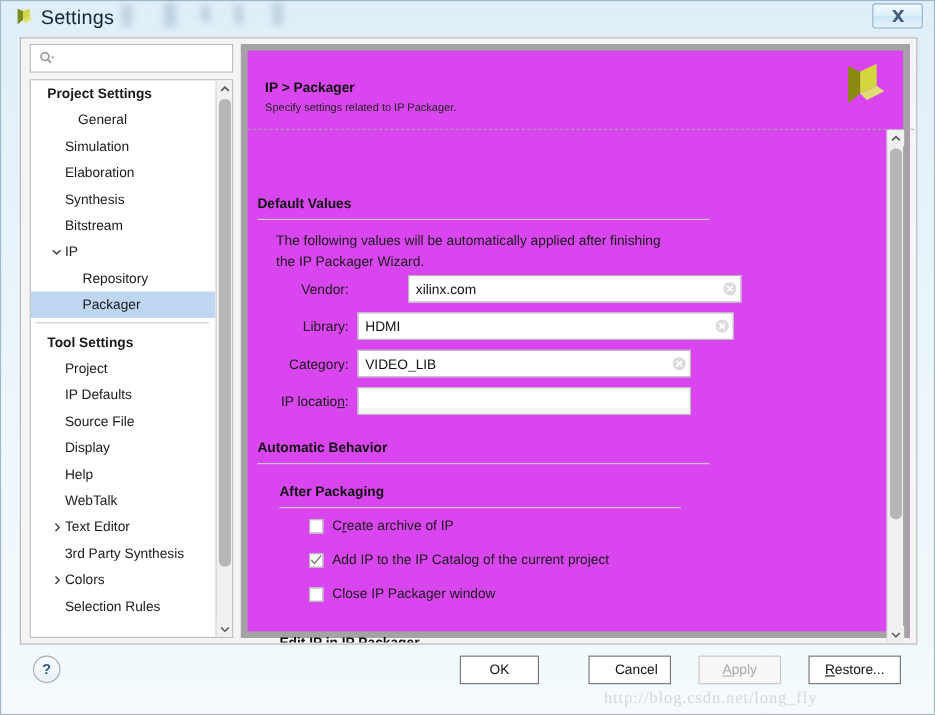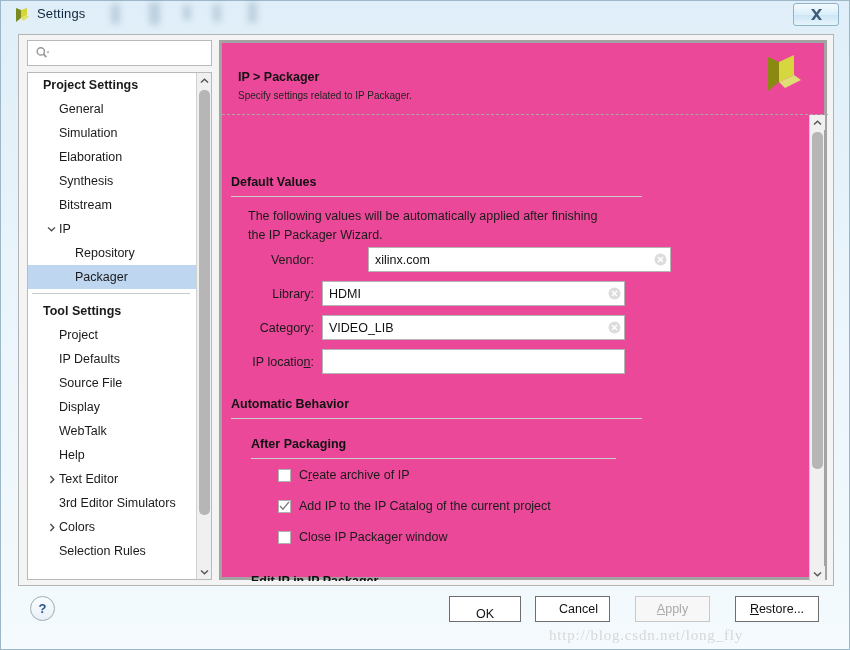--- a/index.html
+++ b/index.html
@@ -24,21 +24,21 @@
   #titlebar {
     position: absolute; left: 0; top: 0;
     width: 848px; height: 29px;
   }
   #app-icon {
     position: absolute; left: 12px; top: 5px;
     width: 18px; height: 18px;
   }
   #title-text {
     position: absolute; left: 36px; top: 5px;
-    font-size: 13px; color: #10263c;
+    font-size: 18px; color: #10263c;
     letter-spacing: .2px;
   }
   .ghost {
     position: absolute; top: 2px;
     border-radius: 3px;
     background: rgba(108,140,165,0.30);
     filter: blur(3.2px);
   }
   #ghost1 { left: 110px; top: 3px; width: 9px;  height: 20px; }
   #ghost2 { left: 148px; top: 1px; width: 11px; height: 23px; }
@@ -140,22 +140,22 @@
     position: absolute; left: 2px; width: 11px;
     background: #b6b6b6;
     border-radius: 5px;
     cursor: pointer;
   }
 
   
   #main-panel {
     position: absolute; left: 200px; top: 5px;
     width: 608px; height: 540px;
-    background: #ec4899;
-    border: 3px solid #a3a3a3;
+    background: #d946ef;
+    border: 6px solid #a3a3a3;
   }
   #panel-header {
     position: absolute; left: 0; top: 0;
     width: 606px; height: 71px;
   }
   #panel-title {
     position: absolute; left: 16px; top: 27px;
     font-size: 12.5px; font-weight: bold; color: #111;
   }
   #panel-subtitle {
@@ -311,21 +311,21 @@
         </svg>
         <input id="search-input-field" type="text" placeholder="" style="">
       </div>
 
       <div id="tree-panel">
         <div id="tree-list">
             <div class="tree-row group">
               <span class="twisty"></span>
               <span class="lbl">Project Settings</span>
             </div>
-            <div class="tree-row" style="padding-left: 16px;">
+            <div class="tree-row" style="padding-left: 16px; gap: 12px;">
               <span class="twisty"></span>
               <span class="lbl">General</span>
             </div>
             <div class="tree-row" style="padding-left: 16px;">
               <span class="twisty"></span>
               <span class="lbl">Simulation</span>
             </div>
             <div class="tree-row" style="padding-left: 16px;">
               <span class="twisty"></span>
               <span class="lbl">Elaboration</span>
@@ -370,37 +370,37 @@
             <div class="tree-row" style="padding-left: 16px;">
               <span class="twisty"></span>
               <span class="lbl">Source File</span>
             </div>
             <div class="tree-row" style="padding-left: 16px;">
               <span class="twisty"></span>
               <span class="lbl">Display</span>
             </div>
             <div class="tree-row" style="padding-left: 16px;">
               <span class="twisty"></span>
+              <span class="lbl">Help</span>
+            </div>
+            <div class="tree-row" style="padding-left: 16px;">
+              <span class="twisty"></span>
               <span class="lbl">WebTalk</span>
-            </div>
-            <div class="tree-row" style="padding-left: 16px;">
-              <span class="twisty"></span>
-              <span class="lbl">Help</span>
             </div>
             <div class="tree-row" style="padding-left: 16px;">
               <span class="twisty">
                 <svg width="6" height="9" viewBox="0 0 6 9">
                   <path d="M1.4,1 L4.8,4.5 L1.4,8" fill="none" stroke="#444" stroke-width="1.3"></path>
                 </svg>
               </span>
               <span class="lbl">Text Editor</span>
             </div>
             <div class="tree-row" style="padding-left: 16px;">
               <span class="twisty"></span>
-              <span class="lbl">3rd Editor Simulators</span>
+              <span class="lbl">3rd Party Synthesis</span>
             </div>
             <div class="tree-row" style="padding-left: 16px;">
               <span class="twisty">
                 <svg width="6" height="9" viewBox="0 0 6 9">
                   <path d="M1.4,1 L4.8,4.5 L1.4,8" fill="none" stroke="#444" stroke-width="1.3"></path>
                 </svg>
               </span>
               <span class="lbl">Colors</span>
             </div>
             <div class="tree-row" style="padding-left: 16px;">
@@ -455,21 +455,21 @@
             <svg width="13" height="13" viewBox="0 0 13 13">
               <circle cx="6.5" cy="6.5" r="6" fill="#dcdcdc"></circle>
               <path d="M4,4 L9,9 M9,4 L4,9" stroke="#ffffff" stroke-width="1.5"></path>
             </svg>
           </span>
         </div>
 
         <div class="field-label" style="left:20px; top:172px; width:72px;">
           <span>Library:</span>
         </div>
-        <div class="text-field" style="left:100px; top:166px; width:303px;">
+        <div class="text-field" style="left:100px; top:166px; width:342px;">
           <input type="text" value="HDMI" style="">
           <span class="clear-btn">
             <svg width="13" height="13" viewBox="0 0 13 13">
               <circle cx="6.5" cy="6.5" r="6" fill="#dcdcdc"></circle>
               <path d="M4,4 L9,9 M9,4 L4,9" stroke="#ffffff" stroke-width="1.5"></path>
             </svg>
           </span>
         </div>
 
         <div class="field-label" style="left:20px; top:206px; width:72px;">
@@ -535,21 +535,21 @@
         </div>
       </div>
     </div>
   </div>
 
   <div id="footer">
     <div id="help-button">
       <span>?</span>
     </div>
     <div id="footer-buttons">
-        <div class="dlg-button" style="left: 448px; width: 72px; align-items: flex-end;">
+        <div class="dlg-button" style="left: 417px; width: 72px;">
           <span><span>OK</span><span class="u"></span><span></span></span>
         </div>
         <div class="dlg-button" style="left: 534px; width: 75px; padding-left: 12px;">
           <span><span>Cancel</span><span class="u"></span><span></span></span>
         </div>
         <div class="dlg-button disabled" style="left: 634px; width: 75px;">
           <span><span></span><span class="u">A</span><span>pply</span></span>
         </div>
         <div class="dlg-button" style="left: 734px; width: 84px;">
           <span><span></span><span class="u">R</span><span>estore...</span></span>

